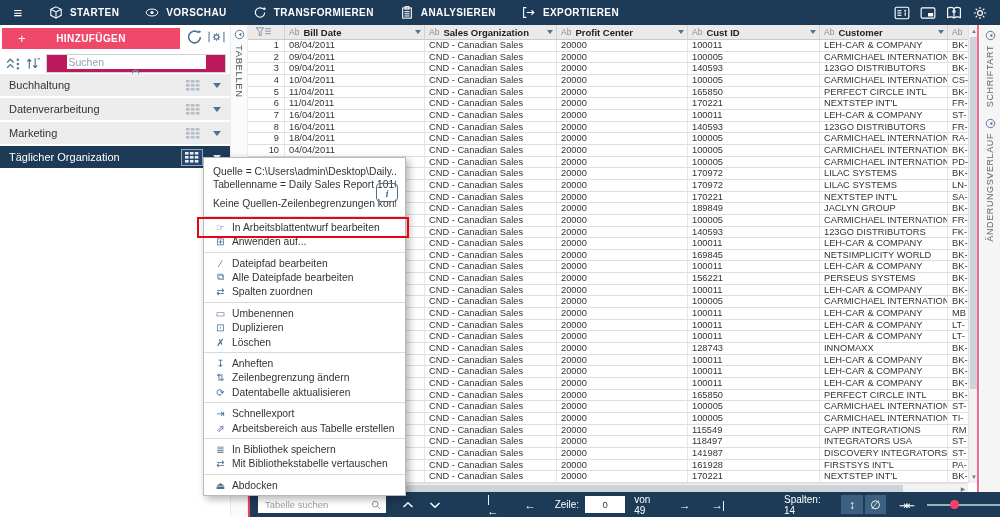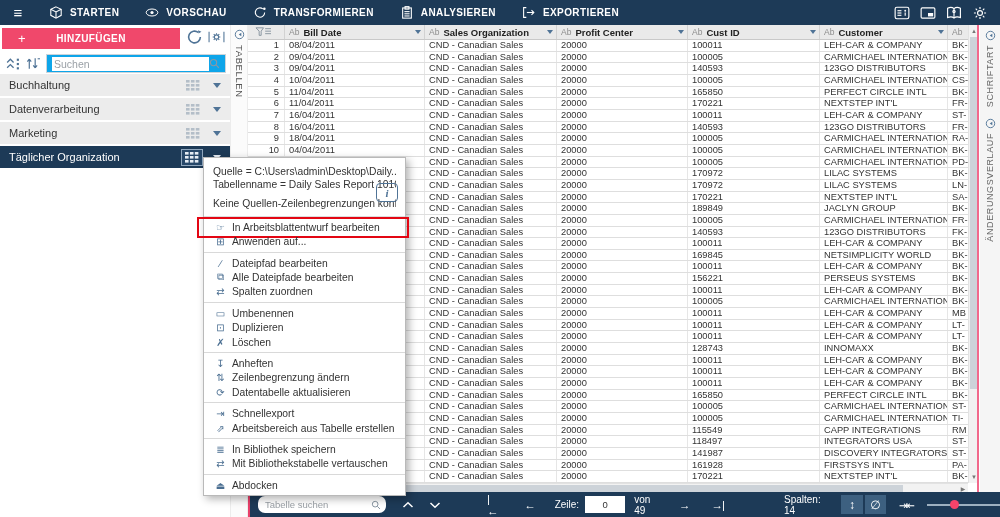--- a/index.html
+++ b/index.html
@@ -20,21 +20,21 @@
   
   .sidebar{position:absolute;left:0;top:25px;width:230px;height:492px;background:#fff;}
   .addbtn{position:absolute;left:2px;top:3px;width:178px;height:21px;background:#f0486b;color:#fff;
           font-size:10px;font-weight:bold;letter-spacing:.4px;display:flex;align-items:center;justify-content:center;}
   .addbtn .plus{position:absolute;left:16px;font-size:13px;font-weight:normal;}
   .sb-tool{position:absolute;top:4px;color:#4f7396;}
   .sb-tool svg{width:17px;height:16px;display:block;}
   .sb-mini{position:absolute;top:31px;color:#4f7396;}
   .sb-mini svg{width:15px;height:15px;display:block;}
   .search{position:absolute;left:46px;top:29px;width:180px;height:19px;border:1px solid #ccd4da;
-          display:flex;align-items:center;padding:0 5px;box-sizing:border-box;background:#0ea5e9;}
+          display:flex;align-items:center;padding:0 5px;box-sizing:border-box;background:#be185d;flex-direction:column;}
   .search input{border:none;outline:none;flex:1;font-size:10.5px;color:#555;min-width:0;
                 font-family:"Liberation Sans",sans-serif;}
   .search input::placeholder{color:#9aa0a6;}
   .search .mag{color:#8a97a3;display:flex;}
   .search .mag svg{width:11px;height:11px;}
   .side-item{position:absolute;left:0;width:230px;height:22px;background:#ececec;display:flex;
              align-items:center;font-size:11px;color:#333;padding-left:9px;box-sizing:border-box;cursor:default;}
   .side-item .grid{margin-left:auto;color:#b4bec8;display:flex;padding:2px 3px;}
   .side-item .grid svg{width:14px;height:11px;}
   .side-item .caret{width:0;height:0;border-left:4px solid transparent;border-right:4px solid transparent;
@@ -81,21 +81,21 @@
   .rightpanel{position:absolute;left:980px;top:25px;width:20px;height:492px;background:#f5f5f5;
               display:flex;flex-direction:column;align-items:center;}
   .rtab{display:flex;flex-direction:column;align-items:center;margin-bottom:6px;}
   .rtab .pin{margin:5px 0 4px;}
   .vup{writing-mode:vertical-rl;transform:rotate(180deg);font-size:9px;color:#666;letter-spacing:.6px;}
   
   .bottombar{position:absolute;left:248px;top:492px;width:752px;height:25px;background:#1d3a57;
              display:flex;align-items:center;color:#fff;font-size:10px;}
   .bb-redline{position:absolute;left:0;top:0;width:2px;height:25px;background:#e8406a;}
   .bb-search{margin-left:10px;width:128px;height:17px;background:#fff;display:flex;align-items:center;
-             padding:0 5px;box-sizing:border-box;border-radius:7px;}
+             padding:0 5px;box-sizing:border-box;}
   .bb-search input{border:none;outline:none;flex:1;font-size:9.5px;color:#555;min-width:0;
                    font-family:"Liberation Sans",sans-serif;}
   .bb-search input::placeholder{color:#9aa0a6;}
   .bb-search .mag{color:#8a97a3;display:flex;} .bb-search .mag svg{width:10px;height:10px;}
   .bb-chev{color:#fff;display:flex;} .bb-chev svg{width:12px;height:8px;}
   .navsym{font-size:11.5px;letter-spacing:-1px;}
   .zinput{width:36px;height:15px;border:none;background:#fff;color:#333;text-align:center;
           font-size:9.5px;font-family:"Liberation Sans",sans-serif;outline:none;}
   .bb-tgl{width:24px;height:19px;background:#3d6080;display:flex;align-items:center;
           justify-content:center;font-size:12px;}

